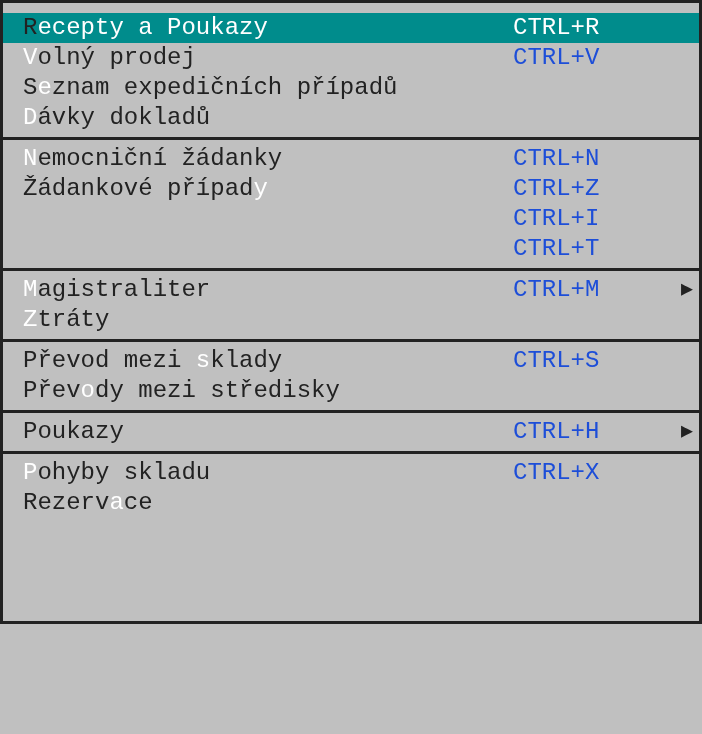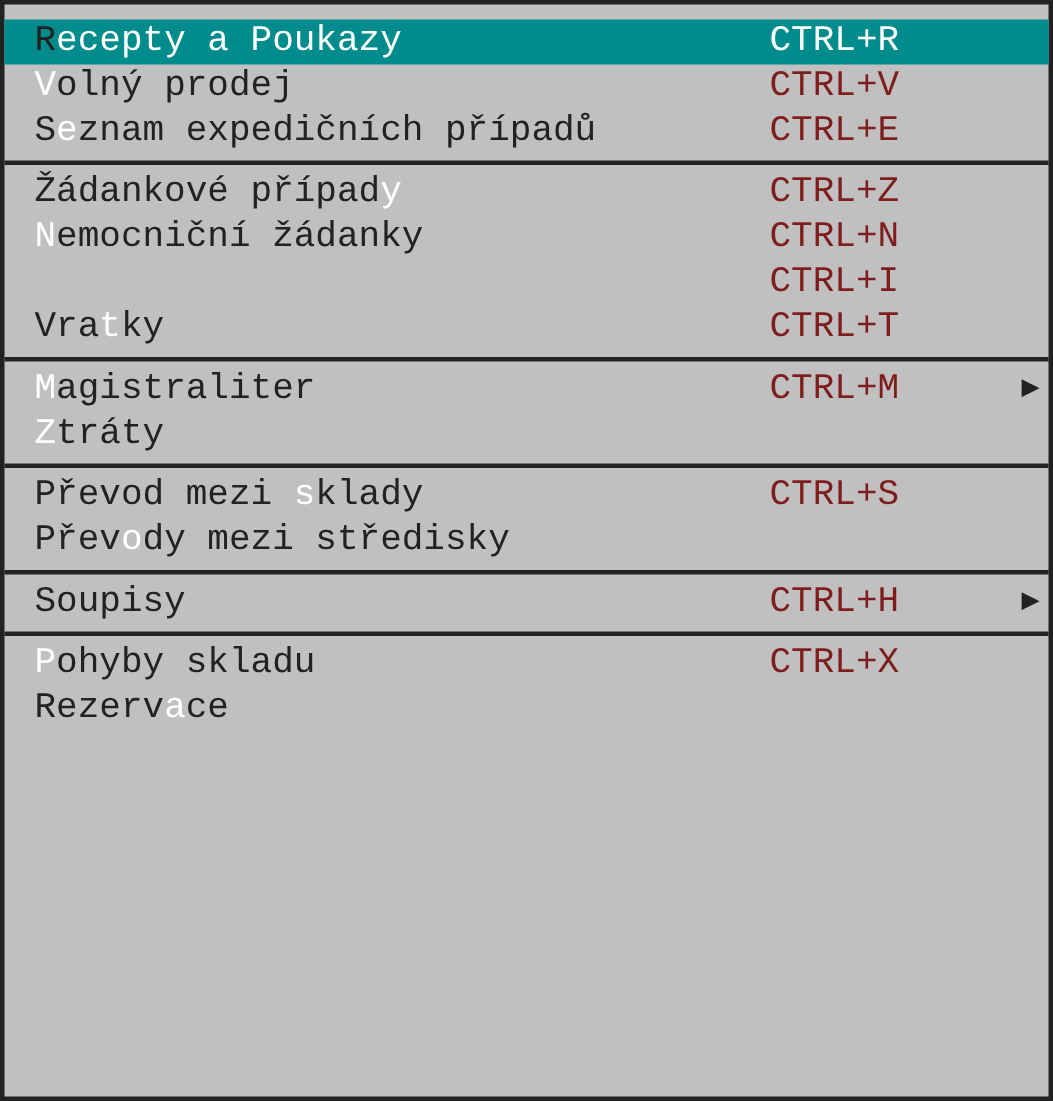--- a/index.html
+++ b/index.html
@@ -5,21 +5,21 @@
   * { box-sizing: border-box; }
   body {
     margin: 0;
     padding: 0;
     background: #c0c0c0;
     font-family: "Consolas", "Courier New", monospace;
     font-size: 24px;
   }
   .menu {
     width: 702px;
-    height: 734px;
+    height: 624px;
     background: #c0c0c0;
     border: 3px solid #222;
     padding: 6px 0 0 0;
   }
   .group {
     border-bottom: 3px solid #222;
     padding: 4px 0;
   }
   .group:last-child { border-bottom: none; }
   .item {
@@ -35,21 +35,21 @@
   .item.selected {
     background: #008c8c;
     color: #fff;
   }
   .label {
     flex: 0 0 auto;
   }
   .shortcut {
     position: absolute;
     left: 510px;
-    color: #7f1d1d;
+    color: #1d4ed8;
   }
   .item.selected .shortcut {
     color: #fff;
   }
   .hotkey {
     color: #fff;
   }
   .item.selected .hotkey {
     color: #222;
   }
@@ -60,36 +60,37 @@
     font-size: 20px;
   }
 </style>
 </head>
 <body>
 
 <div class="menu" id="menu-root">
     <div class="group">
       <div class="item selected"><span class="label"><span class="hotkey">R</span>ecepty a Poukazy</span><span class="shortcut">CTRL+R</span></div>
       <div class="item"><span class="label"><span class="hotkey">V</span>olný prodej</span><span class="shortcut">CTRL+V</span></div>
-      <div class="item"><span class="label">S<span class="hotkey">e</span>znam expedičních případů</span><span class="shortcut">CTRL+E</span></div>
+      <div class="item"><span class="label">S<span class="hotkey">e</span>znam expedičních případů</span></div>
+      <div class="item"><span class="label"><span class="hotkey">D</span>ávky dokladů</span></div>
     </div>
     <div class="group">
+      <div class="item"><span class="label"><span class="hotkey">N</span>emocniční žádanky</span><span class="shortcut">CTRL+N</span></div>
       <div class="item"><span class="label">Žádankové případ<span class="hotkey">y</span></span><span class="shortcut">CTRL+Z</span></div>
-      <div class="item"><span class="label"><span class="hotkey">N</span>emocniční žádanky</span><span class="shortcut">CTRL+N</span></div>
       <div class="item"><span class="shortcut">CTRL+I</span></div>
-      <div class="item"><span class="label">Vra<span class="hotkey">t</span>ky</span><span class="shortcut">CTRL+T</span></div>
+      <div class="item"><span class="shortcut">CTRL+T</span></div>
     </div>
     <div class="group">
       <div class="item"><span class="label"><span class="hotkey">M</span>agistraliter</span><span class="shortcut">CTRL+M</span><span class="arrow">▶</span></div>
       <div class="item"><span class="label"><span class="hotkey">Z</span>tráty</span></div>
     </div>
     <div class="group">
       <div class="item"><span class="label">Převod mezi <span class="hotkey">s</span>klady</span><span class="shortcut">CTRL+S</span></div>
       <div class="item"><span class="label">Přev<span class="hotkey">o</span>dy mezi středisky</span></div>
     </div>
     <div class="group">
-      <div class="item"><span class="label">Soupisy</span><span class="shortcut">CTRL+H</span><span class="arrow">▶</span></div>
+      <div class="item"><span class="label">Poukazy</span><span class="shortcut">CTRL+H</span><span class="arrow">▶</span></div>
     </div>
     <div class="group">
       <div class="item"><span class="label"><span class="hotkey">P</span>ohyby skladu</span><span class="shortcut">CTRL+X</span></div>
       <div class="item"><span class="label">Rezerv<span class="hotkey">a</span>ce</span></div>
     </div>
   </div>
 
 </body></html>

